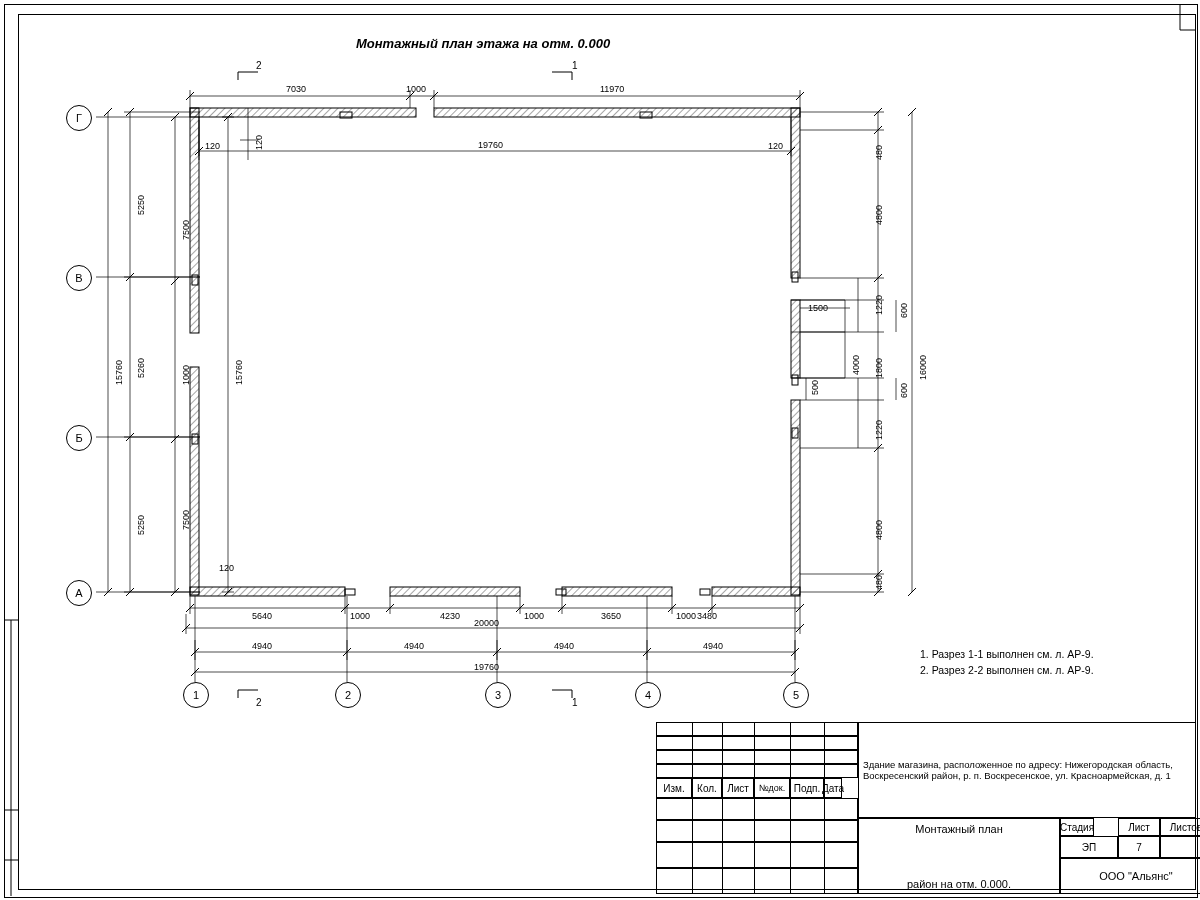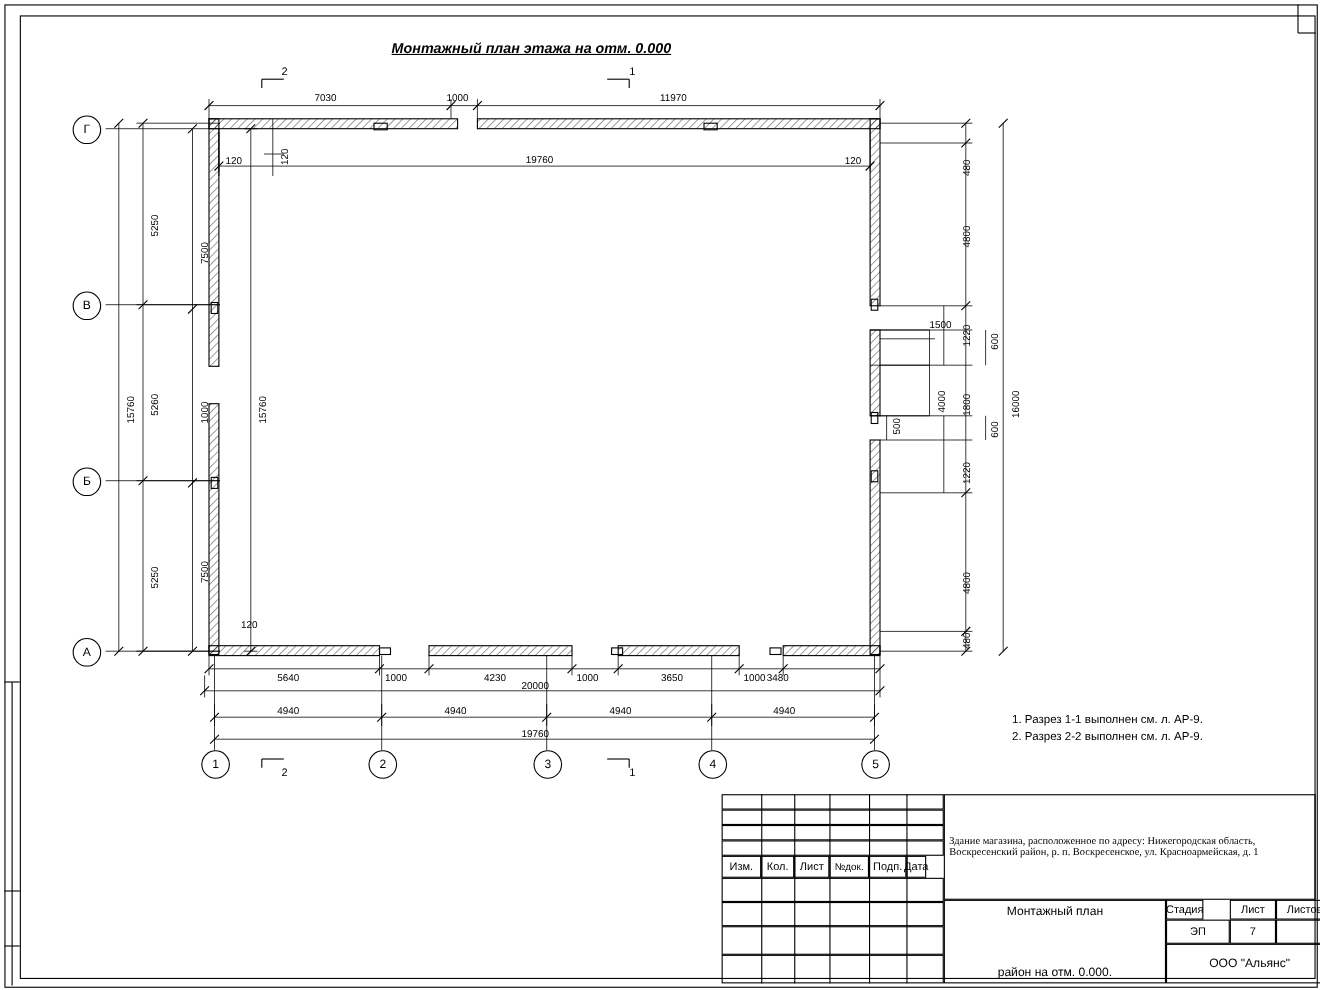--- a/index.html
+++ b/index.html
@@ -2,33 +2,33 @@
 <html><head>
 <meta charset="utf-8">
 <style>
   html,body{margin:0;padding:0;background:#ffffff;}
   body{width:1200px;height:900px;position:relative;overflow:hidden;
        font-family:"Liberation Sans", sans-serif;color:#000;}
   .sheet{position:absolute;inset:0;}
   .border-outer{position:absolute;left:4px;top:4px;width:1192px;height:892px;border:1px solid #000;}
   .border-inner{position:absolute;left:18px;top:14px;width:1176px;height:874px;border:1px solid #000;}
   .title{position:absolute;left:356px;top:36px;font-style:italic;font-weight:bold;font-size:13px;
-         text-decoration:underline;white-space:nowrap;}
+         white-space:nowrap;}
   svg{position:absolute;left:0;top:0;width:1200px;height:900px;overflow:visible;}
   .ln{stroke:#000;stroke-width:1;fill:none;}
   .thin{stroke:#000;stroke-width:0.7;fill:none;}
   .hatch{fill:url(#hpat);stroke:#000;stroke-width:1;}
   .lbl{position:absolute;font-size:9px;white-space:nowrap;}
   .lblv{position:absolute;font-size:9px;white-space:nowrap;transform:rotate(-90deg);transform-origin:left top;}
   .axcircle{position:absolute;width:24px;height:24px;border:1px solid #000;border-radius:50%;
             font-size:11px;display:flex;align-items:center;justify-content:center;background:#fff;}
   .note{position:absolute;font-size:10.5px;white-space:nowrap;}
   .cell{position:absolute;border:1px solid #000;box-sizing:border-box;display:flex;
         align-items:center;justify-content:center;font-size:10px;text-align:center;}
-  .cellL{justify-content:flex-start;padding-left:4px;text-align:left;font-family:Liberation Serif, serif;}
+  .cellL{justify-content:flex-start;padding-left:4px;text-align:left;}
   .secmark{position:absolute;font-size:10px;}
 </style>
 </head>
 <body>
 
 <div class="sheet">
 
   <div class="border-outer"></div>
   <div class="border-inner"></div>
 
@@ -260,21 +260,21 @@
   <div class="lblv" style="left:874px;top:160px;">480</div>
   <div class="lblv" style="left:874px;top:225px;">4800</div>
   <div class="lblv" style="left:874px;top:315px;">1220</div>
   <div class="lblv" style="left:899px;top:318px;">600</div>
   <div class="lblv" style="left:874px;top:378px;">1800</div>
   <div class="lblv" style="left:899px;top:398px;">600</div>
   <div class="lblv" style="left:874px;top:440px;">1220</div>
   <div class="lblv" style="left:874px;top:540px;">4800</div>
   <div class="lblv" style="left:874px;top:590px;">480</div>
   <div class="lblv" style="left:918px;top:380px;">16000</div>
-  <div class="lbl" style="left:808px;top:290px;margin-left:37px;">1500</div>
+  <div class="lbl" style="left:808px;top:303px;">1500</div>
   <div class="lblv" style="left:851px;top:375px;">4000</div>
   <div class="lblv" style="left:810px;top:395px;">500</div>
 
   <div class="lbl" style="left:252px;top:611px;">5640</div>
   <div class="lbl" style="left:350px;top:611px;">1000</div>
   <div class="lbl" style="left:440px;top:611px;">4230</div>
   <div class="lbl" style="left:524px;top:611px;">1000</div>
   <div class="lbl" style="left:601px;top:611px;">3650</div>
   <div class="lbl" style="left:676px;top:611px;">1000</div>
   <div class="lbl" style="left:697px;top:611px;">3480</div>

